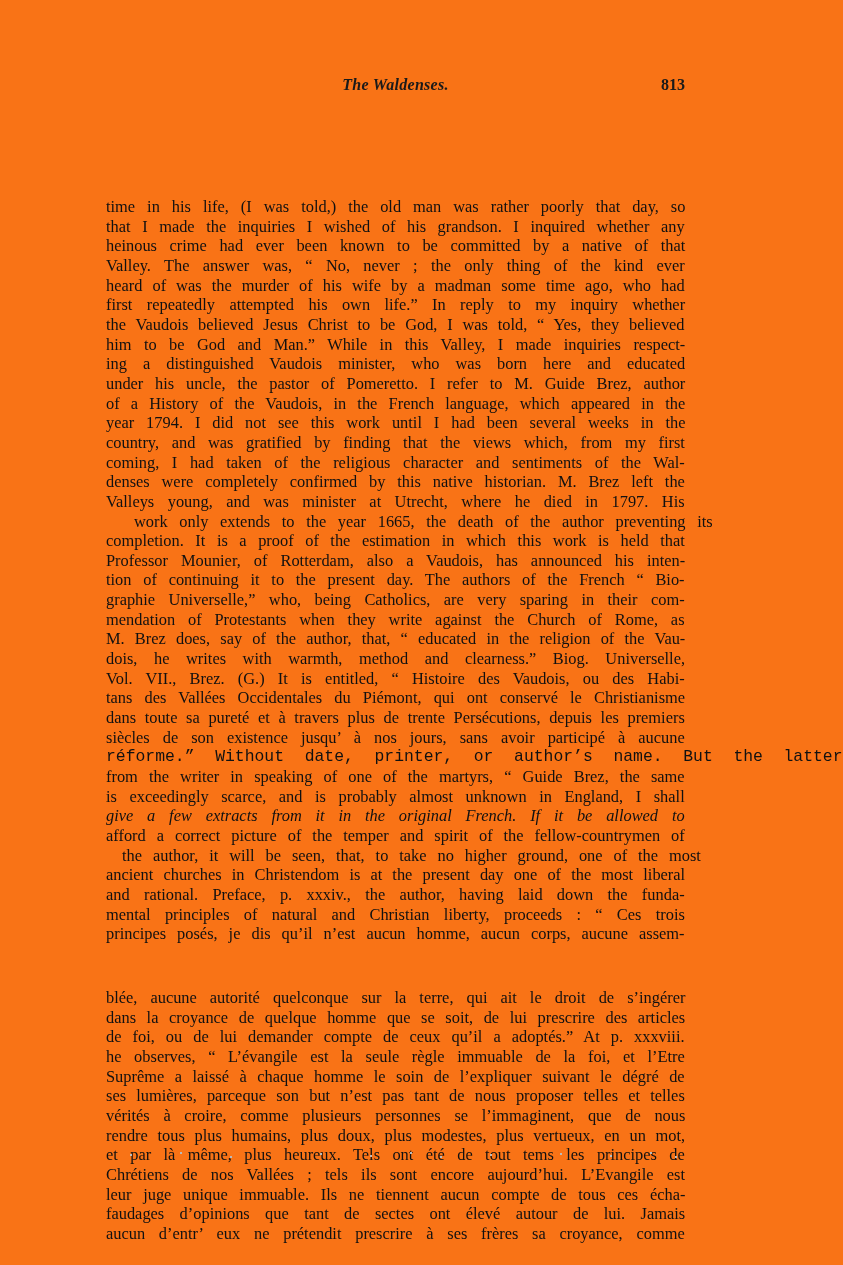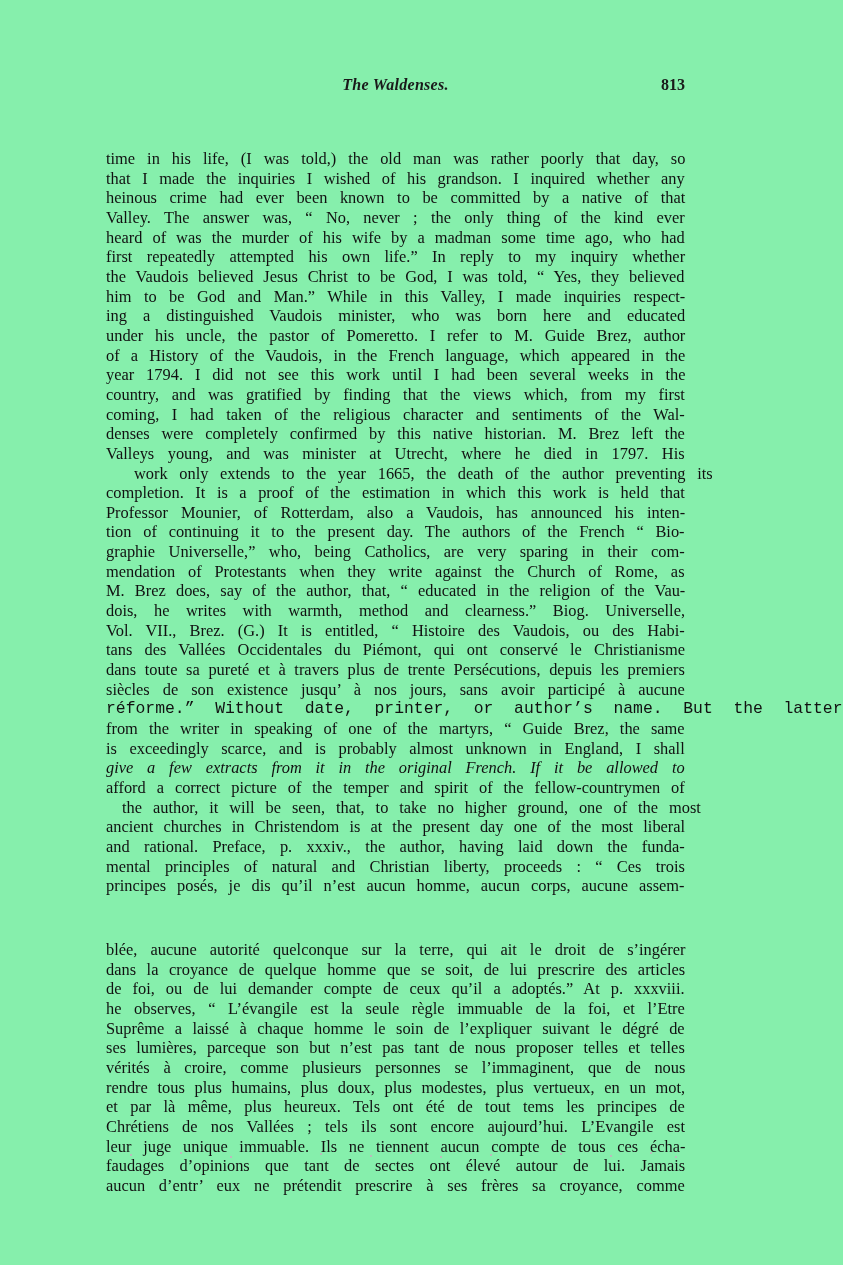--- a/index.html
+++ b/index.html
@@ -1,17 +1,17 @@
 <!DOCTYPE html>
 <html><head>
 <meta charset="utf-8">
 <style>
   html, body { margin: 0; padding: 0; background: #ffffff; }
   body { width: 843px; height: 1265px; position: relative; overflow: hidden; }
-  .page { position: absolute; left: 0; top: 0; width: 843px; height: 1265px; background: #86efac; }
+  .page { position: absolute; left: 0; top: 0; width: 843px; height: 1265px; background: #f97316; }
   .running-head { position: absolute; top: 76px; left: 106px; width: 579px; height: 24px;
     font-family: "Liberation Serif", "DejaVu Serif", serif; color: #1a1a1a; }
   .running-title { position: absolute; left: 0; right: 0; text-align: center; font-style: italic; font-weight: bold; font-size: 16px; letter-spacing: 0.3px; }
   .page-number { position: absolute; right: 0; font-size: 16px; font-weight: bold; }
   .body-text { position: absolute; top: 149px; left: 106px; width: 579px;
     font-family: "Liberation Serif", "DejaVu Serif", serif; font-size: 16.4px; line-height: 19.66px; color: #111; }
   .line { display: block; white-space: nowrap; text-align: justify; text-align-last: justify; height: 19.66px; overflow: visible; }
   .line.last { text-align-last: justify; }
   .scan-noise { position: absolute; top: 1150px; left: 110px; width: 570px; height: 10px; }
   .scan-noise span { position: absolute; width: 2px; height: 2px; background: #bbb; }
@@ -19,21 +19,21 @@
 </head>
 <body>
 
 <div class="page">
   <div class="running-head">
     <span class="running-title">The Waldenses.</span>
     <span class="page-number">813</span>
   </div>
 
   <div class="body-text" id="body-text">
-    <span class="line" style="display: block; width: 579px; word-spacing: 7.86667px; text-align: right; text-align-last: left;">time in his life, (I was told,) the old man was rather poorly that day, so</span>
+    <span class="line" style="display: block; width: 579px; word-spacing: 7.86667px; text-align: right; text-align-last: left; margin-top: 48px;">time in his life, (I was told,) the old man was rather poorly that day, so</span>
     <span class="line" style="display: block; width: 579px; word-spacing: 7.46154px; text-align: left; text-align-last: left;">that I made the inquiries I wished of his grandson. I inquired whether any</span>
     <span class="line" style="display: block; width: 579px; word-spacing: 8.46154px; text-align: left; text-align-last: left;">heinous crime had ever been known to be committed by a native of that</span>
     <span class="line" style="display: block; width: 579px; word-spacing: 9.21429px; text-align: left; text-align-last: left;">Valley. The answer was, “ No, never ; the only thing of the kind ever</span>
     <span class="line" style="display: block; width: 579px; word-spacing: 5.93333px; text-align: left; text-align-last: left;">heard of was the murder of his wife by a madman some time ago, who had</span>
     <span class="line" style="display: block; width: 579px; word-spacing: 10.2727px; text-align: left; text-align-last: left;">first repeatedly attempted his own life.” In reply to my inquiry whether</span>
     <span class="line" style="display: block; width: 579px; word-spacing: 5.64286px; text-align: left; text-align-last: left;">the Vaudois believed Jesus Christ to be God, I was told, “ Yes, they believed</span>
     <span class="line" style="display: block; width: 579px; word-spacing: 8.30769px; text-align: left; text-align-last: left;">him to be God and Man.” While in this Valley, I made inquiries respect-</span>
     <span class="line" style="display: block; width: 579px; word-spacing: 11.9px; text-align: right; text-align-last: left;">ing a distinguished Vaudois minister, who was born here and educated</span>
     <span class="line" style="display: block; width: 579px; word-spacing: 7.69231px; text-align: left; text-align-last: left;">under his uncle, the pastor of Pomeretto. I refer to M. Guide Brez, author</span>
     <span class="line" style="display: block; width: 579px; word-spacing: 7.07692px; text-align: left; text-align-last: left;">of a History of the Vaudois, in the French language, which appeared in the</span>

